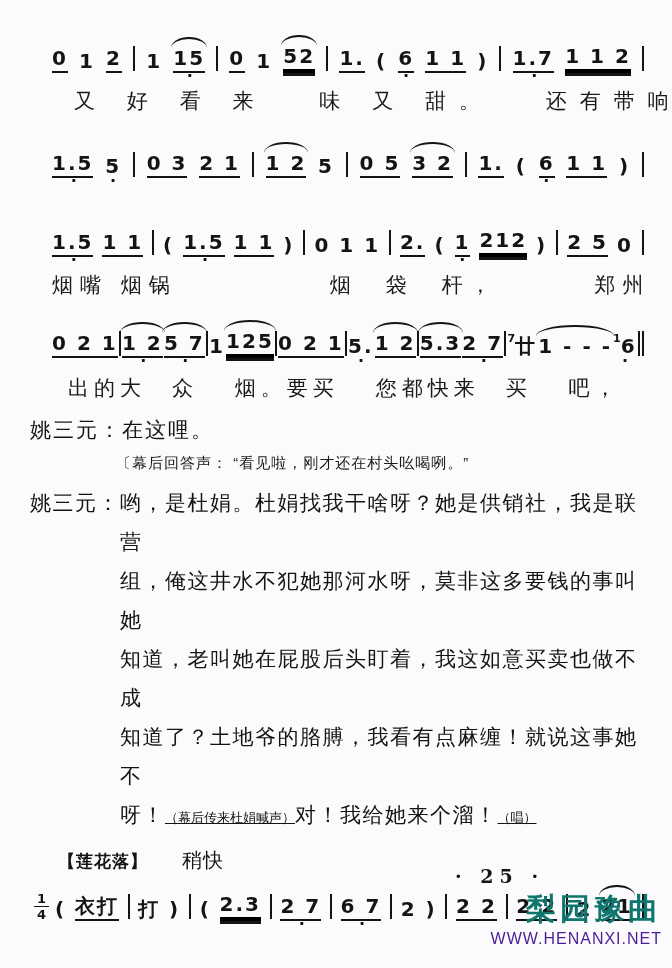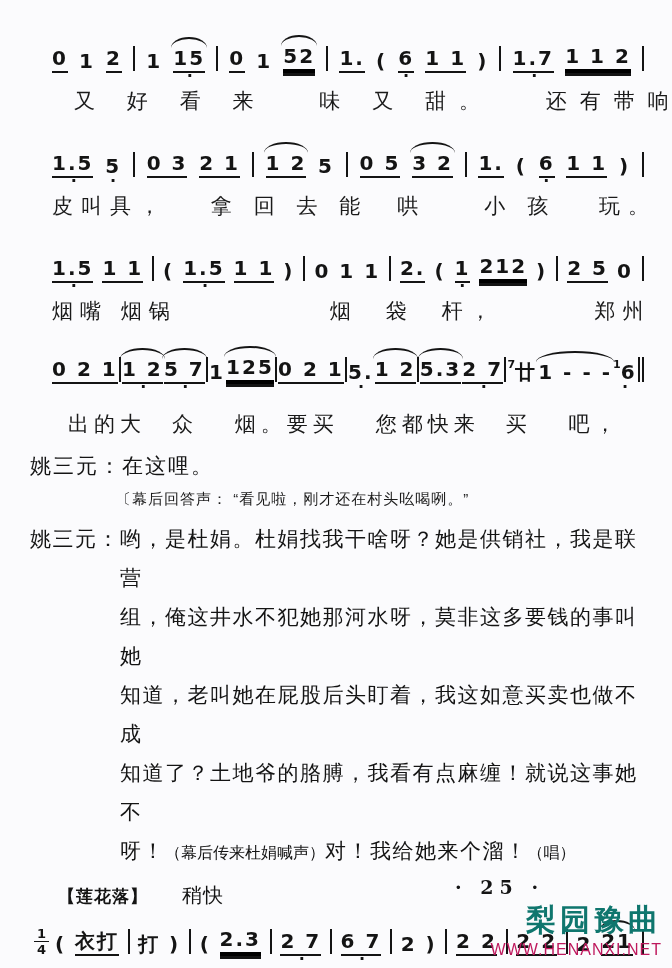--- a/index.html
+++ b/index.html
@@ -34,46 +34,46 @@
   .bar{display:inline-block;width:2px;height:25px;background:#141414;align-self:center;}
   .bar.dbl{box-shadow:-4px 0 0 #141414;margin-left:4px;}
   .sup{font-size:11px;vertical-align:top;position:relative;top:-7px;letter-spacing:0;}
   .lyric{
     font-size:21px;line-height:24px;white-space:pre;color:#1a1a1a;
     font-family:"Liberation Sans",sans-serif;
   }
   .ly0{margin:2px 0 0 22px;letter-spacing:13px;}
   .ly1{margin:2px 0 0 0px;letter-spacing:8px;}
   .ly2{margin:2px 0 0 0px;letter-spacing:7px;}
-  .ly3{margin:14px 0 0 16px;letter-spacing:5px;}
+  .ly3{margin:4px 0 0 16px;letter-spacing:5px;}
   .gap1{height:24px;} .gap2{height:22px;} .gap3{height:18px;}
   
   .script{padding:6px 26px 0 30px;}
   .stage{
     font-size:15px;letter-spacing:1px;color:#1a1a1a;
     margin:10px 0 10px 86px;white-space:pre;
   }
   .speech{font-size:21px;letter-spacing:2px;margin:10px 0;}
   .mono{padding-left:90px;font-size:21px;line-height:39px;letter-spacing:1.5px;}
   .mono .first{text-indent:-90px;}
-  .small-inline{font-size:16px;letter-spacing:0;}
+  .small-inline{font-size:13px;letter-spacing:0;text-decoration:underline;}
   
   .tunehead{padding:10px 0 0 58px;font-size:17px;letter-spacing:1px;}
   .tunehead .tempo{margin-left:34px;font-size:20px;}
   .lastline{display:flex;align-items:flex-end;padding:4px 28px 0 34px;}
   .frac{
     display:inline-flex;flex-direction:column;align-items:center;
     font-family:"DejaVu Sans",sans-serif;font-weight:bold;font-size:13px;
     line-height:13px;margin-right:6px;align-self:center;
   }
   .frac .num{border-bottom:1.5px solid #141414;padding:0 3px 1px;}
   .frac .den{padding-top:1px;}
   .lastline .mrow{flex:1;padding:14px 0 14px 0;}
   
-  .footer{position:absolute;right:10px;bottom:9px;text-align:right;}
+  .footer{position:absolute;right:10px;bottom:20px;text-align:right;}
   .pagenum{
     font-size:19px;font-weight:bold;letter-spacing:6px;color:#141414;
     margin-right:118px;margin-bottom:2px;font-family:"DejaVu Serif",serif;
   }
   .wm-title{
     font-size:30px;font-weight:bold;letter-spacing:4px;
     font-family:"Liberation Serif",serif;
   }
   .wm-url{font-size:16px;letter-spacing:1px;margin-top:0px;font-family:"Liberation Sans",sans-serif;}
 </style>
@@ -123,21 +123,20 @@
         <span class="tok u1"><span class="tt">0 5</span></span>
         <span class="tok u1 arc"><span class="tt">3 2</span></span>
         <span class="bar"></span>
         <span class="tok u1"><span class="tt">1.</span></span>
         <span class="tok"><span class="tt">(</span></span>
         <span class="tok u1 ld"><span class="tt">6</span></span>
         <span class="tok u1"><span class="tt">1 1</span></span>
         <span class="tok"><span class="tt">)</span></span>
         <span class="bar"></span>
       </div>
-    <div class="lyric ly1">皮叫具，　 拿 回 去 能　哄　　小 孩　 玩。</div>
 
     <div class="gap2"></div>
     <div class="mrow">
         <span class="tok u1 ld"><span class="tt">1.5</span></span>
         <span class="tok u1"><span class="tt">1 1</span></span>
         <span class="bar"></span>
         <span class="tok"><span class="tt">(</span></span>
         <span class="tok u1 ld"><span class="tt">1.5</span></span>
         <span class="tok u1"><span class="tt">1 1</span></span>
         <span class="tok"><span class="tt">)</span></span>
@@ -229,16 +228,16 @@
         <span class="bar"></span>
         <span class="tok"><span class="tt">2</span></span>
         <span class="tok u1 arc"><span class="tt">21</span></span>
         <span class="bar"></span>
       </div>
   </div>
 
   <div class="footer">
     <div class="pagenum">· 25 ·</div>
     <div class="wm-title" id="wm-title" style="color: #0f766e;">梨园豫曲</div>
-    <div class="wm-url" id="wm-url" style="color: #be185d;">WWW.HENANXI.NET</div>
+    <div class="wm-url" id="wm-url" style="color: #4c1d95;">WWW.HENANXI.NET</div>
   </div>
 
 </div>
 
 </body></html>

